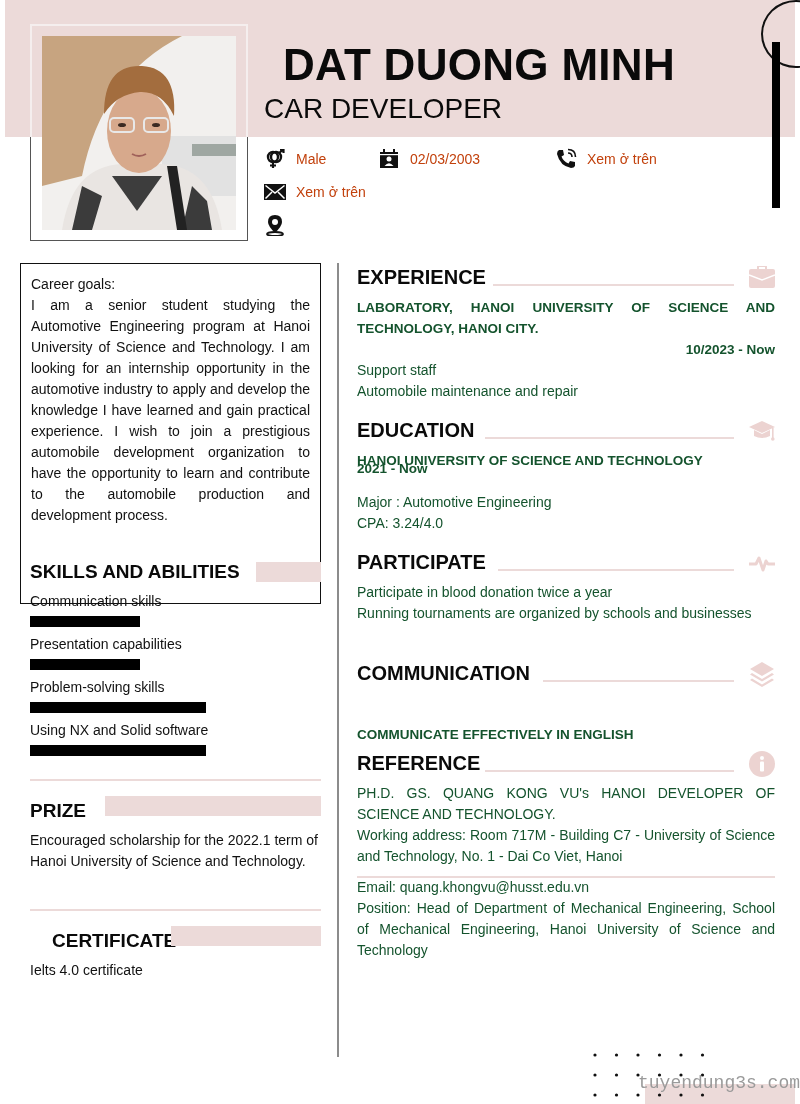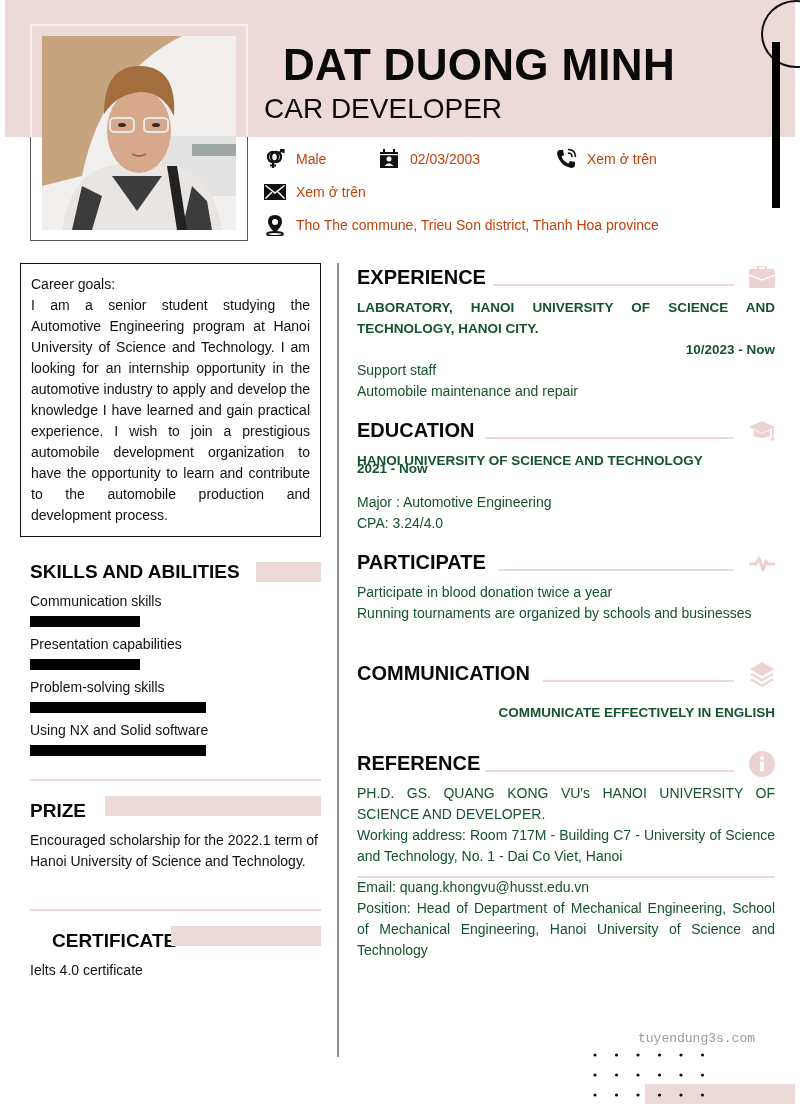--- a/index.html
+++ b/index.html
@@ -13,41 +13,41 @@
   #photo-frame-top { position: absolute; left: 30px; top: 24px; width: 218px; height: 113px; border: 2px solid #f5eeee; border-bottom: none; }
   #photo-frame-bottom { position: absolute; left: 30px; top: 137px; width: 218px; height: 104px; border: 1.5px solid #555; border-top: none; }
   #photo { position: absolute; left: 42px; top: 36px; width: 194px; height: 194px; overflow: hidden; background: #d8c4a8; }
 
   #name { position: absolute; left: 263px; top: 40px; font-size: 44px; font-weight: bold; letter-spacing: 0.3px; color: #0a0a0a; margin-left: 20px; }
   #job-title { position: absolute; left: 264px; top: 93px; font-size: 28px; color: #0a0a0a; }
 
   .info { position: absolute; display: flex; align-items: center; font-size: 14px; color: #c2410c; }
   .info .ic { width: 22px; height: 22px; margin-right: 10px; display: flex; align-items: center; justify-content: center; }
 
-  #goal-box { position: absolute; left: 20px; top: 263px; width: 301px; height: 274px; border: 1.2px solid #111; padding: 10px 10px 0 10px; font-size: 14px; line-height: 21px; color: #111; }
+  #goal-box { position: absolute; left: 20px; top: 263px; width: 301px; height: 341px; border: 1.2px solid #111; padding: 10px 10px 0 10px; font-size: 14px; line-height: 21px; color: #111; }
   #goal-box .goal-body { text-align: justify; }
 
   #divider-vertical { position: absolute; left: 337px; top: 263px; width: 2px; height: 794px; background: #8c8c8c; }
 
   .left-h { position: absolute; left: 30px; font-size: 19px; font-weight: bold; color: #0a0a0a; }
   .left-h-bar { position: absolute; height: 20px; background: #ecdad9; }
   .left-text { position: absolute; left: 30px; font-size: 14px; line-height: 21px; color: #111; }
   .skill-bar { position: absolute; left: 30px; height: 11px; background: #000; }
   .left-rule { position: absolute; left: 30px; width: 291px; height: 2px; background: #ecdad9; }
 
   .right-h { position: absolute; left: 357px; font-size: 20px; font-weight: bold; color: #0a0a0a; }
   .right-rule { position: absolute; height: 2px; background: #ecdad9; }
   .right-icon { position: absolute; left: 749px; width: 27px; height: 24px; }
   .rtext { position: absolute; left: 357px; width: 418px; font-size: 14px; line-height: 21px; color: #14532d; }
   .rtext.bold { font-weight: bold; font-size: 13.5px; }
   .justify { text-align: justify; }
 
   #dots { position: absolute; left: 588px; top: 1048px; width: 130px; height: 56px; }
   #watermark-block { position: absolute; left: 645px; top: 1084px; width: 150px; height: 20px; background: #ecdad9; }
-  #watermark { position: absolute; left: 638px; top: 1031px; font-family: "Liberation Mono", monospace; font-size: 13px; color: #9a9a9a; }
+  #watermark { position: absolute; left: 638px; top: 1073px; font-family: "Liberation Mono", monospace; font-size: 18px; color: #9a9a9a; }
 </style>
 </head>
 <body>
 
 <div id="header-band"></div>
 <div id="deco-circle"></div>
 <div id="deco-bar"></div>
 
 <div id="photo-frame-top"></div>
 <div id="photo-frame-bottom"></div>
@@ -122,21 +122,20 @@
   <span>Xem ở trên</span>
 </div>
 <div class="info" style="left:264px; top:214px;">
   <span class="ic">
     <svg width="20" height="22" viewBox="0 0 20 22">
         <path d="M10 1 Q17 1 17 8 Q17 12 10 19 Q3 12 3 8 Q3 1 10 1 Z" fill="#111"></path>
         <circle cx="10" cy="8" r="3" fill="#fff"></circle>
         <ellipse cx="10" cy="20" rx="8" ry="2" fill="none" stroke="#111" stroke-width="1.8"></ellipse>
       </svg>
   </span>
-  <span>Tho The commune, Trieu Son district, Thanh Hoa province</span>
 </div>
 
 <div id="goal-box">
   <div>Career goals:</div>
   <div class="goal-body">I am a senior student studying the Automotive Engineering program at Hanoi University of Science and Technology. I am looking for an internship opportunity in the automotive industry to apply and develop the knowledge I have learned and gain practical experience. I wish to join a prestigious automobile development organization to have the opportunity to learn and contribute to the automobile production and development process.</div>
 </div>
 
 <div id="divider-vertical"></div>
 
 <div class="left-h" style="top:561px;">SKILLS AND ABILITIES</div>
@@ -204,32 +203,32 @@
 
 <div class="right-h" style="top:662px;">COMMUNICATION</div>
 <div class="right-rule" style="left:543px; top:680px; width:191px;"></div>
 <div class="right-icon" style="top:661px;">
   <svg width="26" height="26" viewBox="0 0 26 26">
       <path d="M13 1 L25 8 L13 15 L1 8 Z" fill="#ecd3d1"></path>
       <path d="M3 12 L13 18 L23 12 L25 13.5 L13 20.5 L1 13.5 Z" fill="#ecd3d1"></path>
       <path d="M3 17.5 L13 23.5 L23 17.5 L25 19 L13 26 L1 19 Z" fill="#ecd3d1"></path>
     </svg>
 </div>
-<div class="rtext bold" style="top:702px;text-align:right;">COMMUNICATE EFFECTIVELY IN ENGLISH</div>
+<div class="rtext bold" style="top:724px;">COMMUNICATE EFFECTIVELY IN ENGLISH</div>
 
 <div class="right-h" style="top:752px;">REFERENCE</div>
 <div class="right-rule" style="left:485px; top:770px; width:249px;"></div>
 <div class="right-icon" style="top:751px; left:749px;">
   <svg width="26" height="26" viewBox="0 0 26 26">
       <circle cx="13" cy="13" r="13" fill="#ecd3d1"></circle>
       <circle cx="13" cy="7" r="2" fill="#fff"></circle>
       <rect x="11" y="10.5" width="4" height="10" rx="1" fill="#fff"></rect>
     </svg>
 </div>
-<div class="rtext justify" style="top:783px;">PH.D. GS. QUANG KONG VU's HANOI UNIVERSITY OF SCIENCE AND DEVELOPER.</div>
+<div class="rtext justify" style="top:783px;">PH.D. GS. QUANG KONG VU's HANOI DEVELOPER OF SCIENCE AND TECHNOLOGY.</div>
 <div class="rtext justify" style="top:825px;">Working address: Room 717M - Building C7 - University of Science and Technology, No. 1 - Dai Co Viet, Hanoi</div>
 <div class="right-rule" style="left:357px; top:876px; width:418px;"></div>
 <div class="rtext" style="top:877px;">Email: quang.khongvu@husst.edu.vn</div>
 <div class="rtext justify" style="top:898px;">Position: Head of Department of Mechanical Engineering, School of Mechanical Engineering, Hanoi University of Science and Technology</div>
 
 <div id="watermark-block"></div>
 <svg id="dots" viewBox="0 0 130 56">
     <circle cx="7" cy="7" r="1.6" fill="#111"></circle>
     <circle cx="28.5" cy="7" r="1.6" fill="#111"></circle>
     <circle cx="50" cy="7" r="1.6" fill="#111"></circle>

